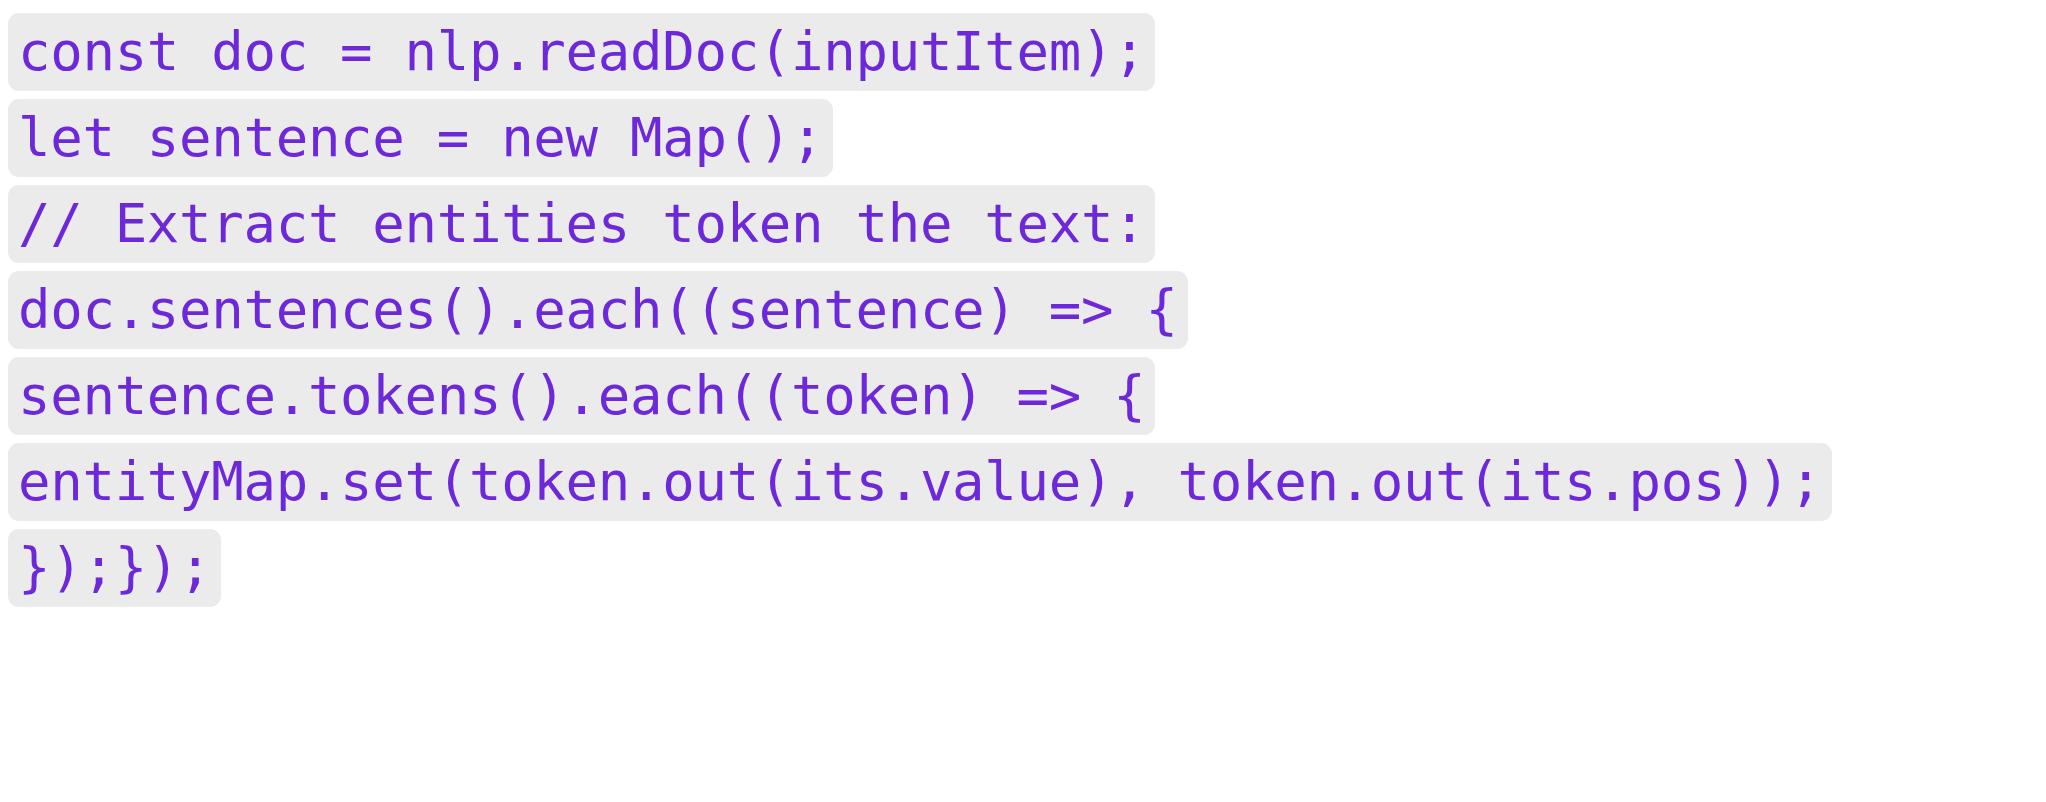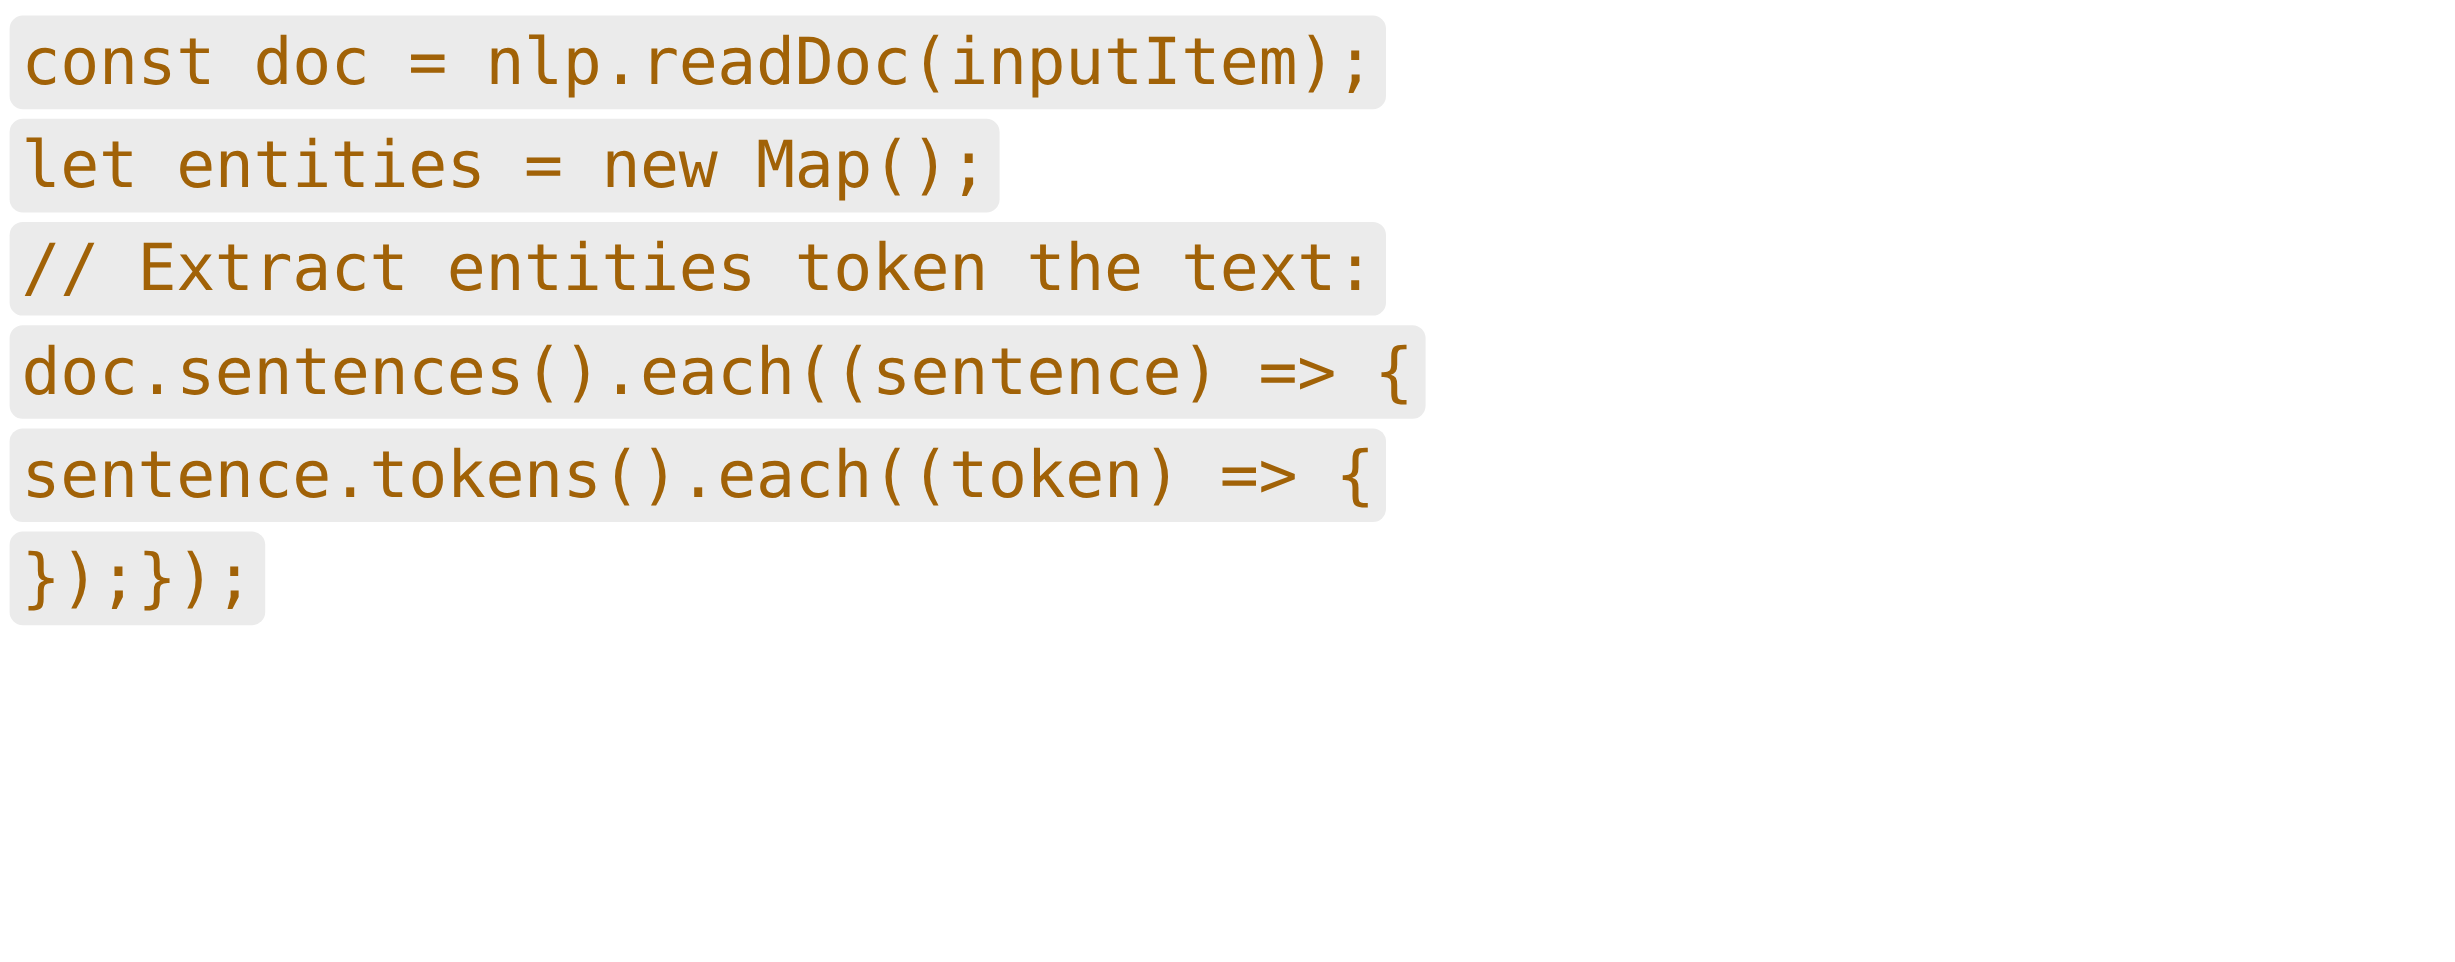--- a/index.html
+++ b/index.html
@@ -30,37 +30,38 @@
   }
   .code-line .hl {
     display: inline-block;
     background: #ebebeb;
     border-radius: 11px;
     padding: 0 10px 0 10px;
     margin-left: 8px;
     font-size: 54px;
     line-height: 78px;
     letter-spacing: -0.3px;
-    color: #a16207;
+    color: #6d28d9;
     vertical-align: top;
     white-space: pre;
   }
   .code-line:first-child { padding-top: 13px; }
 </style>
 </head>
 <body>
 
 <div id="code-block">
 
   <div class="code-line"><span class="hl">const doc = nlp.readDoc(inputItem);</span></div>
 
-  <div class="code-line"><span class="hl">let entities = new Map();</span></div>
+  <div class="code-line"><span class="hl">let sentence = new Map();</span></div>
 
   <div class="code-line"><span class="hl">// Extract entities token the text:</span></div>
 
   <div class="code-line"><span class="hl">doc.sentences().each((sentence) =&gt; {</span></div>
 
   <div class="code-line"><span class="hl">sentence.tokens().each((token) =&gt; {</span></div>
 
+  <div class="code-line"><span class="hl">entityMap.set(token.out(its.value), token.out(its.pos));</span></div>
 
   <div class="code-line"><span class="hl">});});</span></div>
 
 </div>
 
 </body></html>

